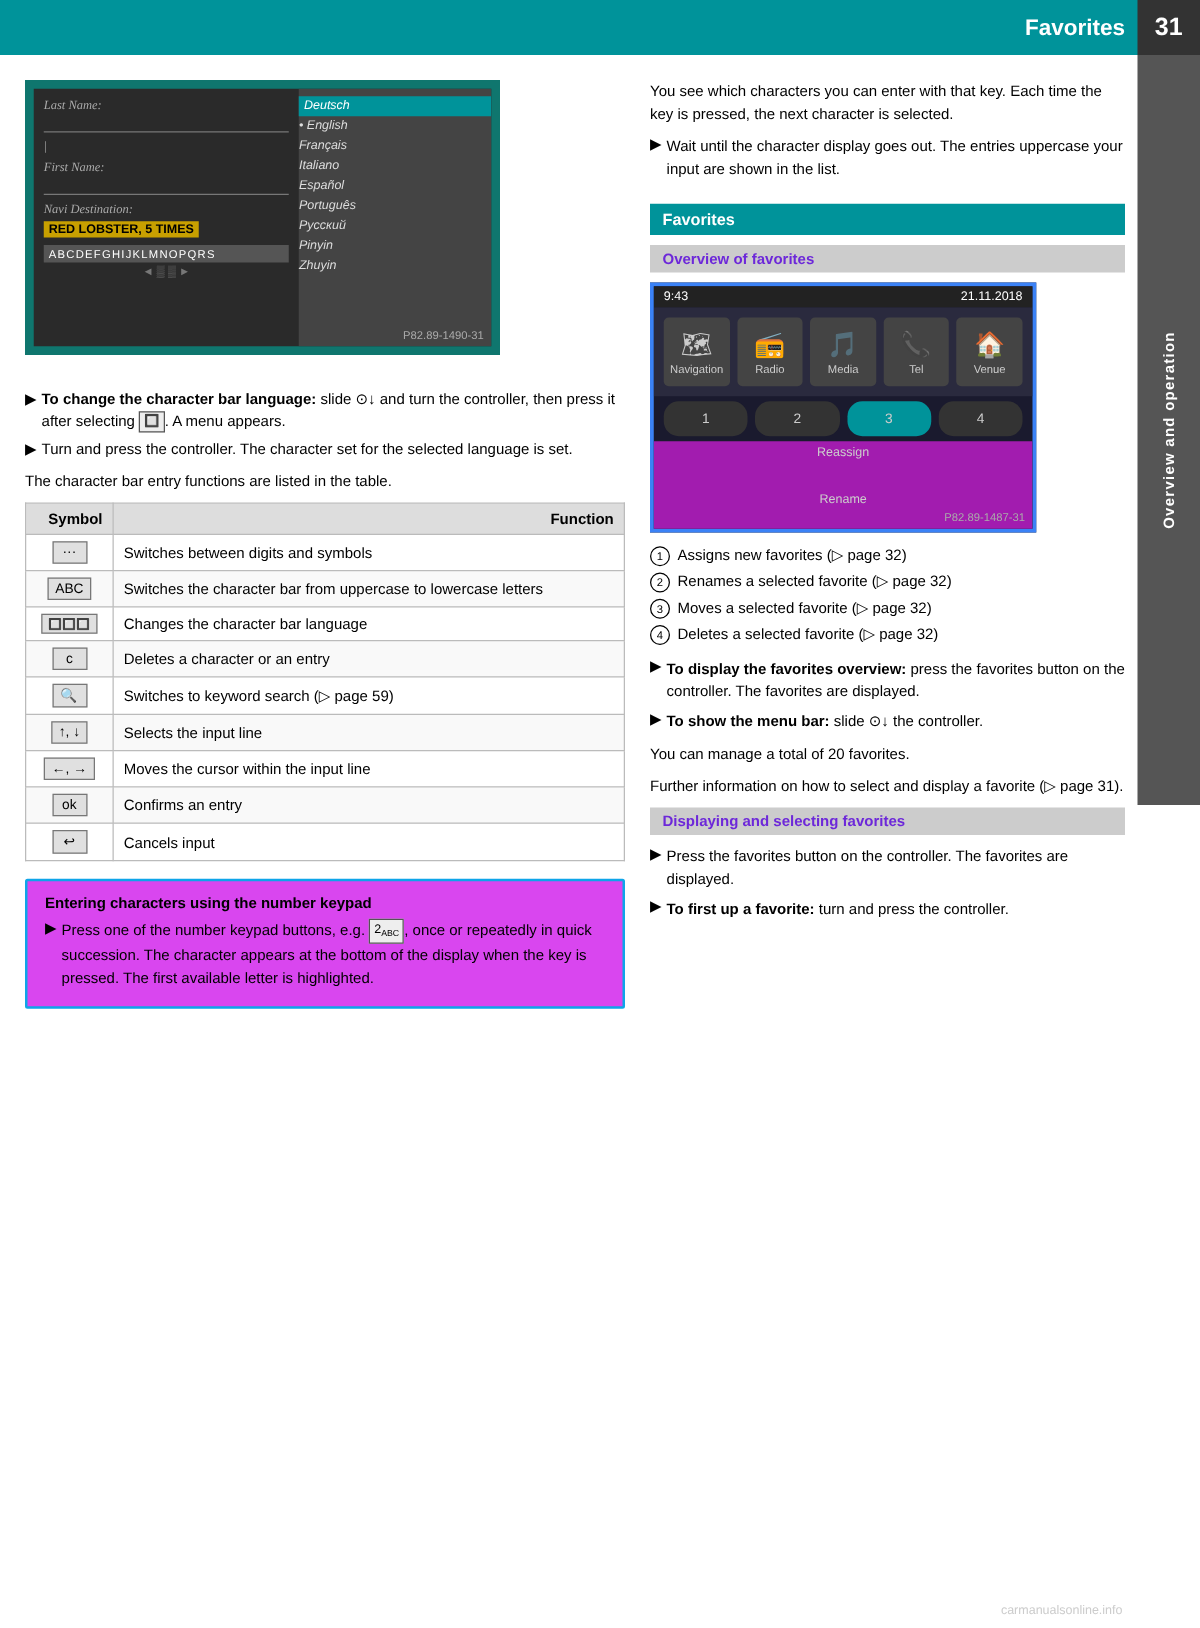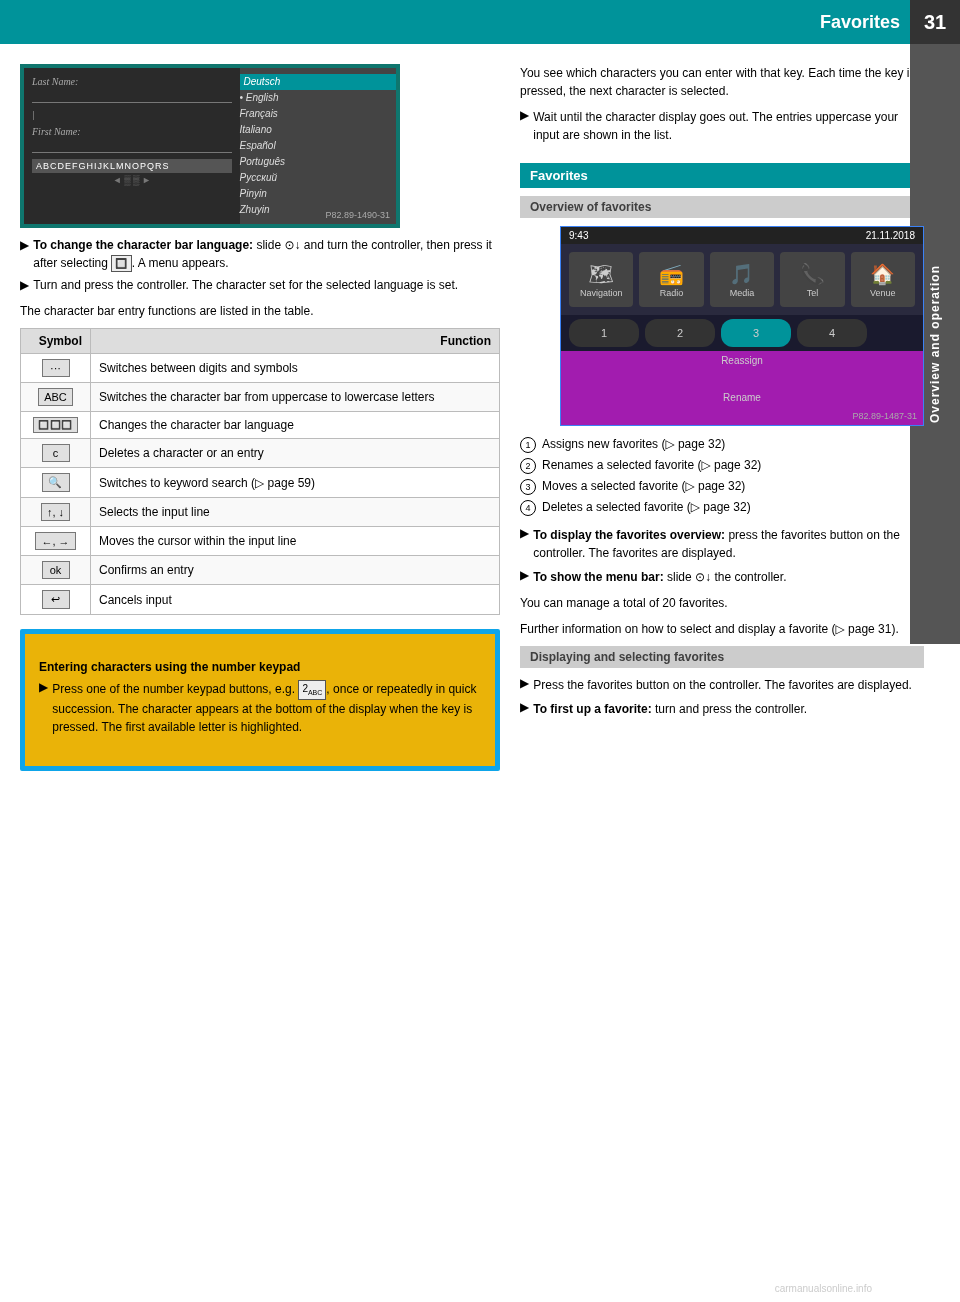--- a/index.html
+++ b/index.html
@@ -77,25 +77,25 @@
       flex-shrink: 0;
     }
 
     
     .right-col {
       flex: 1;
     }
 
     
     .screenshot-box {
-      border: 4px solid #0f766e;
+      border: 7px solid #0f766e;
       background: #2a2a2a;
       width: 380px;
-      height: 164px;
-      margin-bottom: 8px;
+      height: 220px;
+      margin-bottom: 26px;
       position: relative;
       overflow: hidden;
     }
     .screenshot-inner {
       display: flex;
       height: 100%;
     }
     .screenshot-left {
       width: 220px;
       padding: 8px;
@@ -227,60 +227,59 @@
       border: 1px solid #777;
       padding: 2px 5px;
       background: #e0e0e0;
       font-size: 11px;
       min-width: 28px;
       text-align: center;
     }
 
     
     .info-box {
-      background: #eab308;
-      border: 5px solid #0ea5e9;
-      padding: 26px 14px;
+      background: #d946ef;
+      border: 2px solid #0ea5e9;
+      padding: 10px 14px;
       margin-bottom: 14px;
       border-radius: 2px;
     }
     .info-box-title {
       font-weight: bold;
       font-size: 12px;
       margin-bottom: 6px;
     }
 
     
     .section-header {
       background: #00939a;
       color: #fff;
       font-size: 13px;
       font-weight: bold;
       padding: 5px 10px;
       margin-bottom: 8px;
     }
     .subsection-header {
       background: #ccc;
-      color: #404040;
+      color: #6d28d9;
       font-size: 12px;
       font-weight: bold;
       padding: 4px 10px;
       margin-bottom: 8px;
     }
 
     
     .fav-screenshot {
-      border: 1px solid #3b82f6;
+      border: 3px solid #3b82f6;
       background: #1a1a2e;
-      width: 364px;
+      width: 309px;
       height: 200px;
       margin-bottom: 10px;
       position: relative;
       overflow: hidden;
-      margin-left: 40px;
     }
     .fav-top-bar {
       background: #222;
       color: #fff;
       font-size: 10px;
       padding: 3px 8px;
       display: flex;
       justify-content: space-between;
     }
     .fav-icons-row {
@@ -371,21 +370,21 @@
       justify-content: center;
       font-size: 9px;
       flex-shrink: 0;
       margin-top: 1px;
     }
 
     
     .watermark {
       position: absolute;
       bottom: 8px;
-      right: 88px;
+      right: 62px;
       color: #ccc;
       font-size: 10px;
     }
   </style>
 </head>
 <body>
 
 <div style="position:relative;">
   <div class="header-bar">
     <span class="header-title">Favorites</span>
@@ -409,20 +408,24 @@
           <div class="ss-field">
             <div class="ss-field-label">Last Name:</div>
             <div class="ss-field-underline"></div>
           </div>
           <div class="ss-field">
             <div class="ss-field-label">|</div>
           </div>
           <div class="ss-field">
             <div class="ss-field-label">First Name:</div>
             <div class="ss-field-underline"></div>
+          </div>
+          <div class="ss-field">
+            <div class="ss-field-label">Navi Destination:</div>
+            <div class="ss-highlight">RED LOBSTER, 5 TIMES</div>
           </div>
           <div class="ss-char-row">ABCDEFGHIJKLMNOPQRS</div>
           <div style="color:#777;font-size:9px;margin-top:2px;text-align:center;">◄ ▒ ▒ ►</div>
         </div>
         <div class="screenshot-right">
           <div class="ss-lang-item selected">Deutsch</div>
           <div class="ss-lang-item">• English</div>
           <div class="ss-lang-item">Français</div>
           <div class="ss-lang-item">Italiano</div>
           <div class="ss-lang-item">Español</div>

